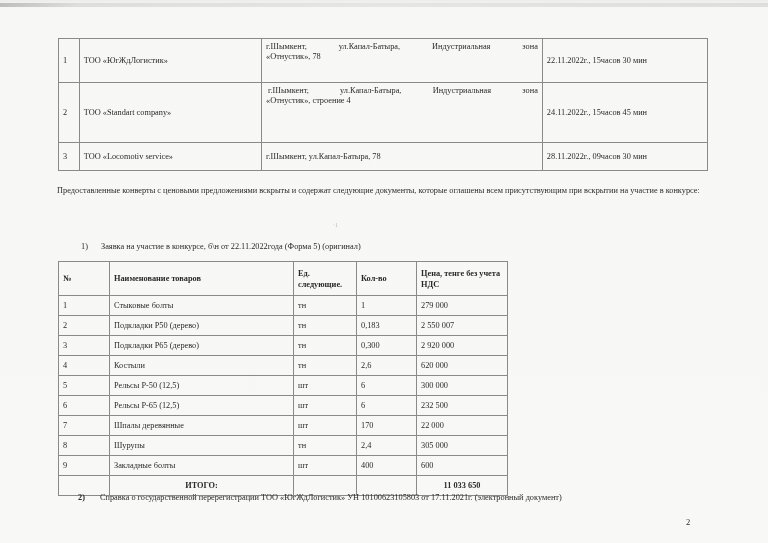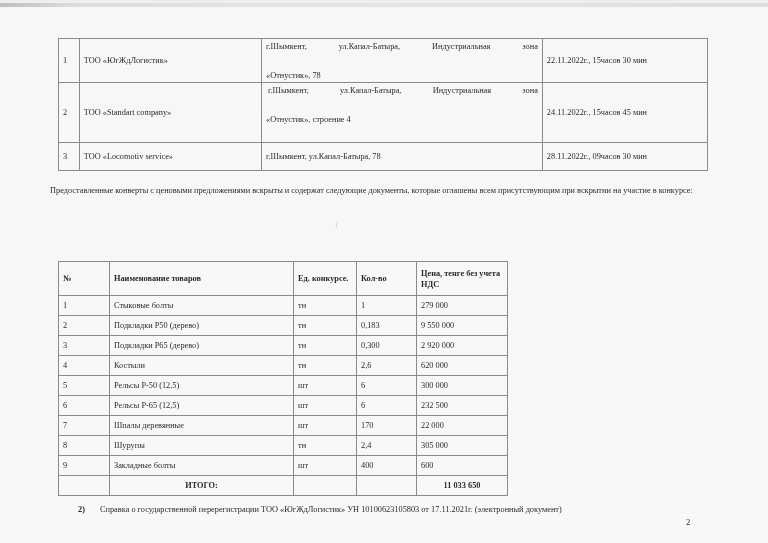--- a/index.html
+++ b/index.html
@@ -24,25 +24,25 @@
   
   .t1 { left: 58px; top: 38px; width: 650px; }
   .t1 td { height: 0; }
   .t1 .c1 { width: 12px; }
   .t1 .c2 { width: 177px; }
   .t1 .c3 { width: 276px; }
   .t1 .c4 { width: 160px; }
   .t1 tr.r1 td { height: 40px; }
   .t1 tr.r2 td { height: 56px; }
   .t1 tr.r3 td { height: 27px; }
-  .addr { display: block; line-height: 12px; margin-top: 19px; }
+  .addr { display: block; line-height: 12px; }
   .addr-line { display: flex; justify-content: space-between; }
   .t1 td.top { vertical-align: top; padding-top: 3px; }
   .para {
-    position: absolute; left: 50px; top: 184px; width: 650px;
+    position: absolute; left: 57px; top: 184px; width: 650px;
     font-size: 8.3px; line-height: 14px;
   }
   .h1 {
     position: absolute; left: 63px; top: 220px; font-size: 8.5px; font-weight: bold;
   }
   .h1 .num { display: inline-block; width: 16px; }
   .h2 {
     position: absolute; left: 81px; top: 242px; font-size: 8.3px;
   }
   .h2 .num { display: inline-block; width: 20px; }
@@ -51,21 +51,21 @@
   .t2 { left: 58px; top: 261px; width: 450px; }
   .t2 .c1 { width: 42px; }
   .t2 .c2 { width: 175px; }
   .t2 .c3 { width: 54px; }
   .t2 .c4 { width: 51px; }
   .t2 .c5 { width: 82px; }
   .t2 th { font-weight: bold; height: 33px; line-height: 11px; }
   .t2 td { height: 19px; }
   .t2 tr.total td { font-weight: bold; text-align: center; }
   .foot {
-    position: absolute; left: 78px; top: 505px; font-size: 8.3px;
+    position: absolute; left: 78px; top: 493px; font-size: 8.3px;
   }
   .foot .num { display: inline-block; width: 22px; font-weight: bold; }
   .pagenum { position: absolute; left: 686px; top: 517px; font-size: 8.5px; }
 </style>
 </head>
 <body>
 
 <div class="page">
   <div class="topshadow"></div>
 
@@ -105,45 +105,48 @@
       <td class="c3">г.Шымкент, ул.Капал-Батыра, 78</td>
       <td class="c4">28.11.2022г., 09часов 30 мин</td>
     </tr>
   </tbody>
     </table>
 
   <div class="para">Предоставленные конверты с ценовыми предложениями вскрыты и содержат следующие документы, которые оглашены всем присутствующим при вскрытии на участие в конкурсе:</div>
 
   <div class="faint-mark">·1</div>
 
+  <div class="h2">
+    <span class="num">1)</span><span>Заявка на участие в конкурсе, б\н от 22.11.2022года (Форма 5) (оригинал)</span>
+  </div>
 
   <table class="t2">
     <tbody>
         <tr>
       <th class="c1">№</th>
       <th class="c2">Наименование товаров</th>
-      <th class="c3">Ед. конкурсе.</th>
+      <th class="c3">Ед. следующие.</th>
       <th class="c4">Кол-во</th>
       <th class="c5">Цена, тенге без учета НДС</th>
     </tr>
     </tbody>
       <tbody id="goods-body">
         <tr>
           <td>1</td>
           <td>Стыковые болты</td>
           <td>тн</td>
           <td>1</td>
           <td>279 000</td>
         </tr>
         <tr>
           <td>2</td>
           <td>Подкладки Р50 (дерево)</td>
           <td>тн</td>
           <td>0,183</td>
-          <td>9 550 000</td>
+          <td>2 550 007</td>
         </tr>
         <tr>
           <td>3</td>
           <td>Подкладки Р65 (дерево)</td>
           <td>тн</td>
           <td>0,300</td>
           <td>2 920 000</td>
         </tr>
         <tr>
           <td>4</td>

